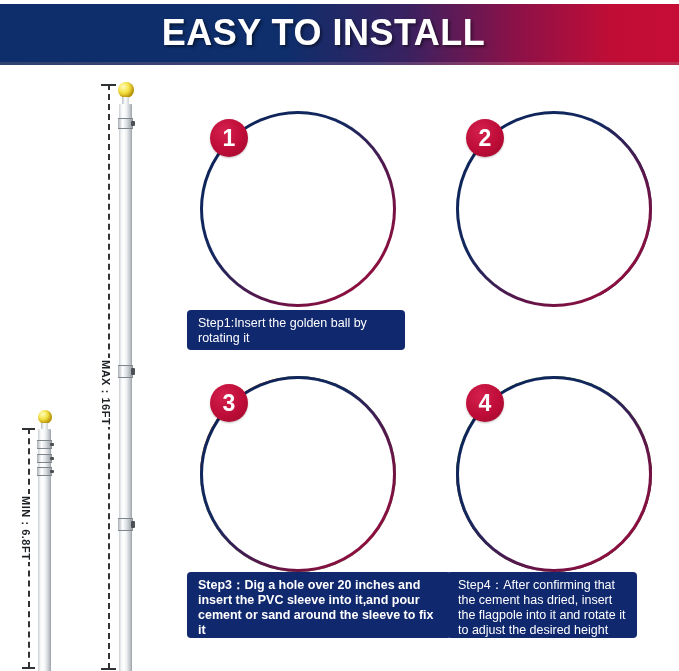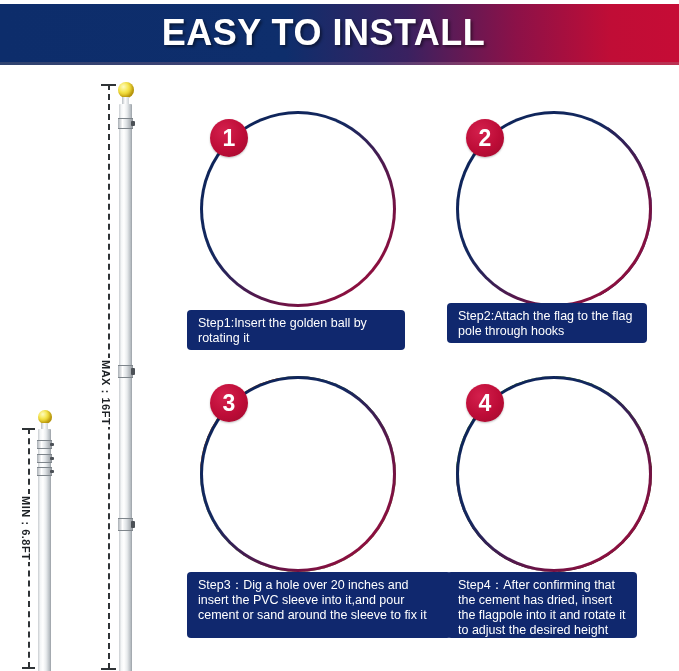--- a/index.html
+++ b/index.html
@@ -364,38 +364,37 @@
     <div class="p2-pole"></div>
     <div class="p2-ring1"></div>
     <div class="p2-ring2"></div>
     <div class="p2-bracket"></div>
     <div class="p2-hookline"></div>
     <div class="p2-hook"></div>
     <div class="p2-grommet"></div>
   </div>
   <div class="circle-ring" style="left:4px;top:4px;width:196px;height:196px;"></div>
   <div class="badge" style="left:14px;top:12px;width:38px;height:38px;">2</div>
-  <div class="caption" style="left:-5px;top:196px;width:200px;height:40px;">Step2:Attach the flag to the flag pole through hooks</div>
 </div>
 
 <div class="step" style="left:196px;top:372px;width:214px;height:270px;">
   <div class="circle-photo" style="left:4px;top:4px;width:196px;height:196px;">
     <div class="p3-sky"></div>
     <div class="p3-grass"></div>
     <div class="p3-dark"></div>
     <div class="p3-soil"></div>
     <div class="p3-sand"></div>
     <div class="p3-bucket"></div>
     <div class="p3-bucket-rim"></div>
     <div class="p3-sleeve"></div>
     <div class="p3-front"></div>
   </div>
   <div class="circle-ring" style="left:4px;top:4px;width:196px;height:196px;"></div>
   <div class="badge" style="left:14px;top:12px;width:38px;height:38px;">3</div>
-  <div class="caption" style="left:-9px;top:200px;width:264px;height:66px;">Step3：Dig a hole over 20 inches and insert the PVC sleeve into it,and pour cement or sand around the sleeve to fix it</div>
+  <div class="caption" style="left:-9px;top:200px;width:264px;height:66px;font-weight:bold;">Step3：Dig a hole over 20 inches and insert the PVC sleeve into it,and pour cement or sand around the sleeve to fix it</div>
 </div>
 
 <div class="step" style="left:452px;top:372px;width:214px;height:270px;">
   <div class="circle-photo" style="left:4px;top:4px;width:196px;height:196px;">
     <div class="p4-grass"></div>
     <div class="p4-soil"></div>
     <div class="p4-sleeve"></div>
     <div class="p4-pole"></div>
     <div class="p4-arrow"></div>
   </div>

